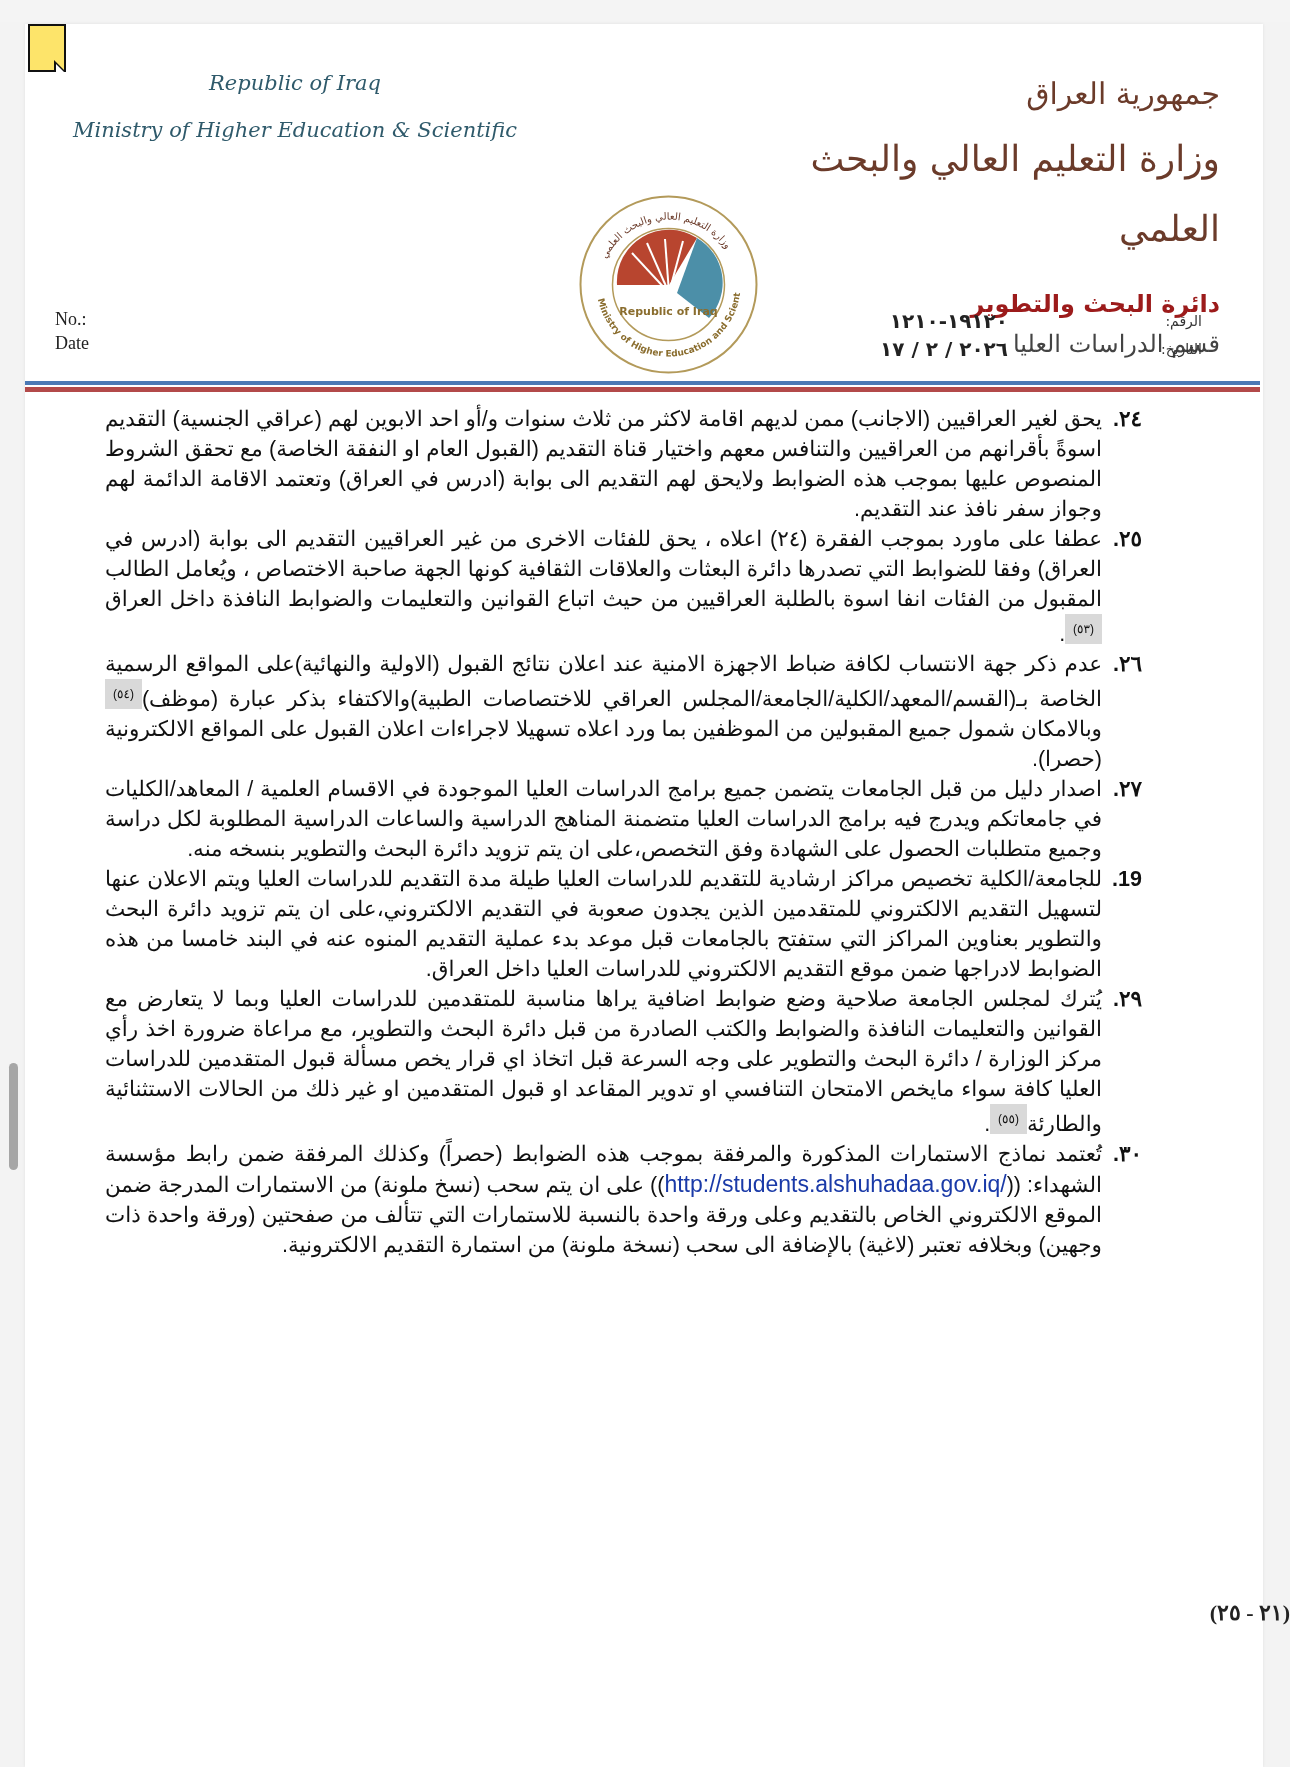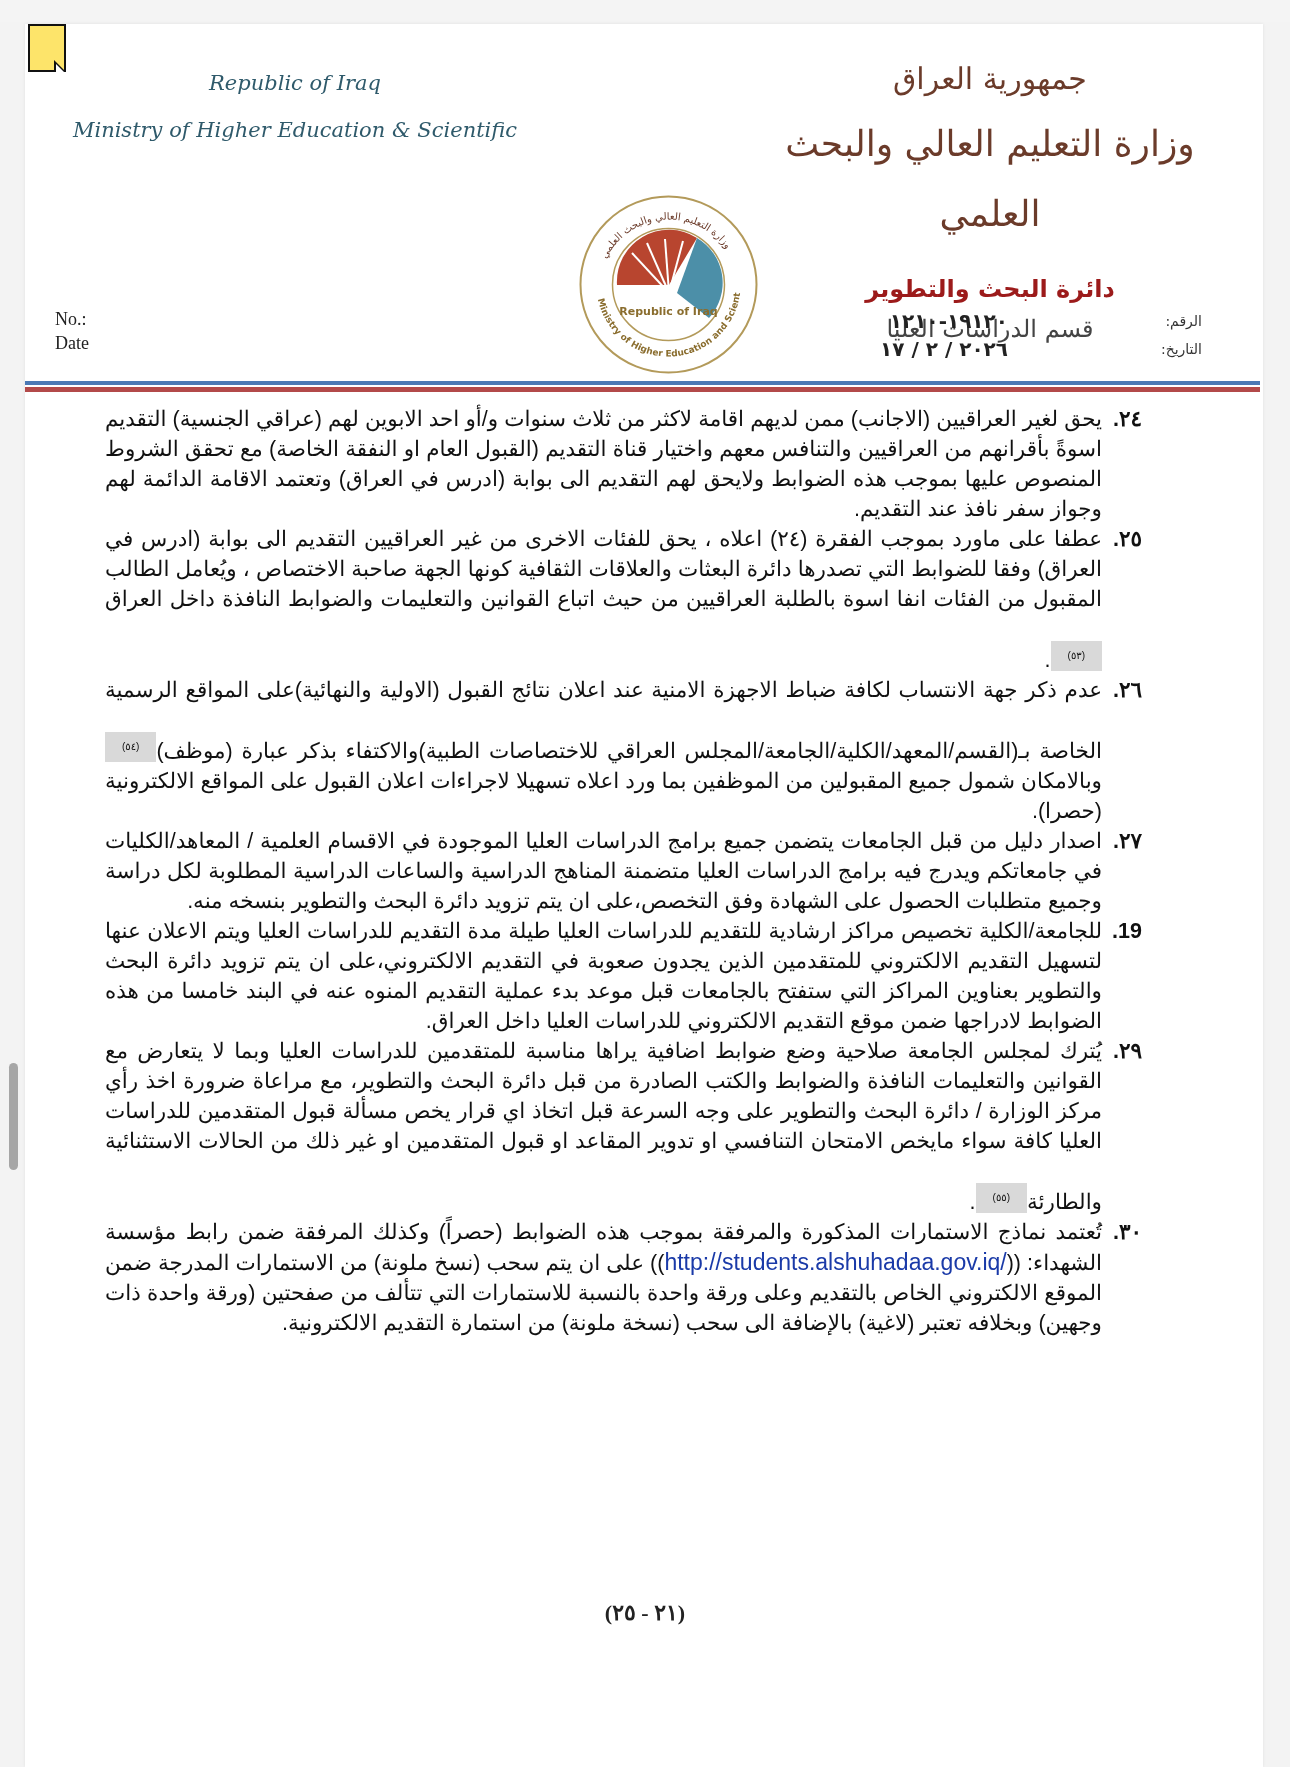--- a/index.html
+++ b/index.html
@@ -28,43 +28,43 @@
     position:absolute; left:9px; top:1063px; width:9px; height:107px; background:#a6a6a6;
     border-radius:5px; cursor:pointer;
   }
   .en-head { position:absolute; left:60px; top:60px; width:470px; text-align:center; color:#2f5a6b;
     font-family:"DejaVu Serif", serif; }
   .en-head .l { font-size:21px; line-height:47px; font-style:italic; }
   .en-head .red { color:#8b1a1a; font-weight:bold; font-style:normal; font-size:20px;
     font-family:"Liberation Serif", serif; margin-top:2px; }
   .no-date { position:absolute; left:55px; top:307px; font-family:"Liberation Serif", serif;
     font-weight:normal; font-size:18px; color:#222; line-height:24px; }
-  .ar-head { position:absolute; right:70px; top:55px; width:460px; text-align:center; direction:rtl;
+  .ar-head { position:absolute; right:70px; top:70px; width:460px; text-align:right; direction:rtl;
     font-family:"DejaVu Serif", serif; color:#6b3b2a; }
   .ar-head .rep { font-size:30px; line-height:48px; letter-spacing:1px; }
   .ar-head .min { font-size:36px; line-height:70px; margin-top:6px; }
   .ar-head .dir { font-size:24px; color:#9c1b1b; font-weight:bold; font-family:"DejaVu Sans", sans-serif; margin-top:26px; }
   .ar-head .dept { font-size:24px; color:#444; margin-top:12px; }
   .ref { position:absolute; right:88px; top:307px; direction:rtl; font-size:17px; color:#222; line-height:28px; }
   .ref .row { display:flex; gap:18px; }
   .ref .lbl { width:46px; font-size:14px; color:#333; }
   .ref .val { font-weight:bold; font-size:20px; margin-right:130px; }
   .seal { position:absolute; left:577px; top:193px; width:183px; height:183px; }
   .rule-blue { position:absolute; left:25px; top:381px; width:1235px; height:4px; background:#4b79b5; }
   .rule-red { position:absolute; left:25px; top:387px; width:1235px; height:5px; background:#b34a4a; }
   .body-text {
     position:absolute; left:105px; top:404px; width:1037px; direction:rtl; text-align:justify;
     font-family:"Liberation Sans", sans-serif; font-size:21.5px; line-height:30px; color:#111;
   }
   .item { display:flex; flex-direction:row; margin-bottom:0; }
   .item .num { flex:0 0 40px; font-weight:bold; }
   .item .txt { flex:1; text-align:justify; text-align-last:right; }
-  .fn { display:inline-block; background:#d9d9d9; font-size:10px; vertical-align:super; padding:0 17px;margin-top:27px; }
+  .fn { display:inline-block; background:#d9d9d9; font-size:12px; vertical-align:super; padding:0 8px; }
   .link { color:#1a3aa8; direction:ltr; unicode-bidi:embed; font-size:23px; }
-  .page-no { position:absolute; left:0; width:1290px; top:1600px; text-align:center;
+  .page-no { position:absolute; left:0; width:1290px; top:1600px; text-align:right;
     font-family:"Liberation Serif", serif; font-weight:bold; font-size:22px; direction:rtl; color:#222; }
 </style>
 </head>
 <body>
 
 <div class="topbar"></div>
 
 <div class="page"></div>
 
 <div class="sticky-note">

